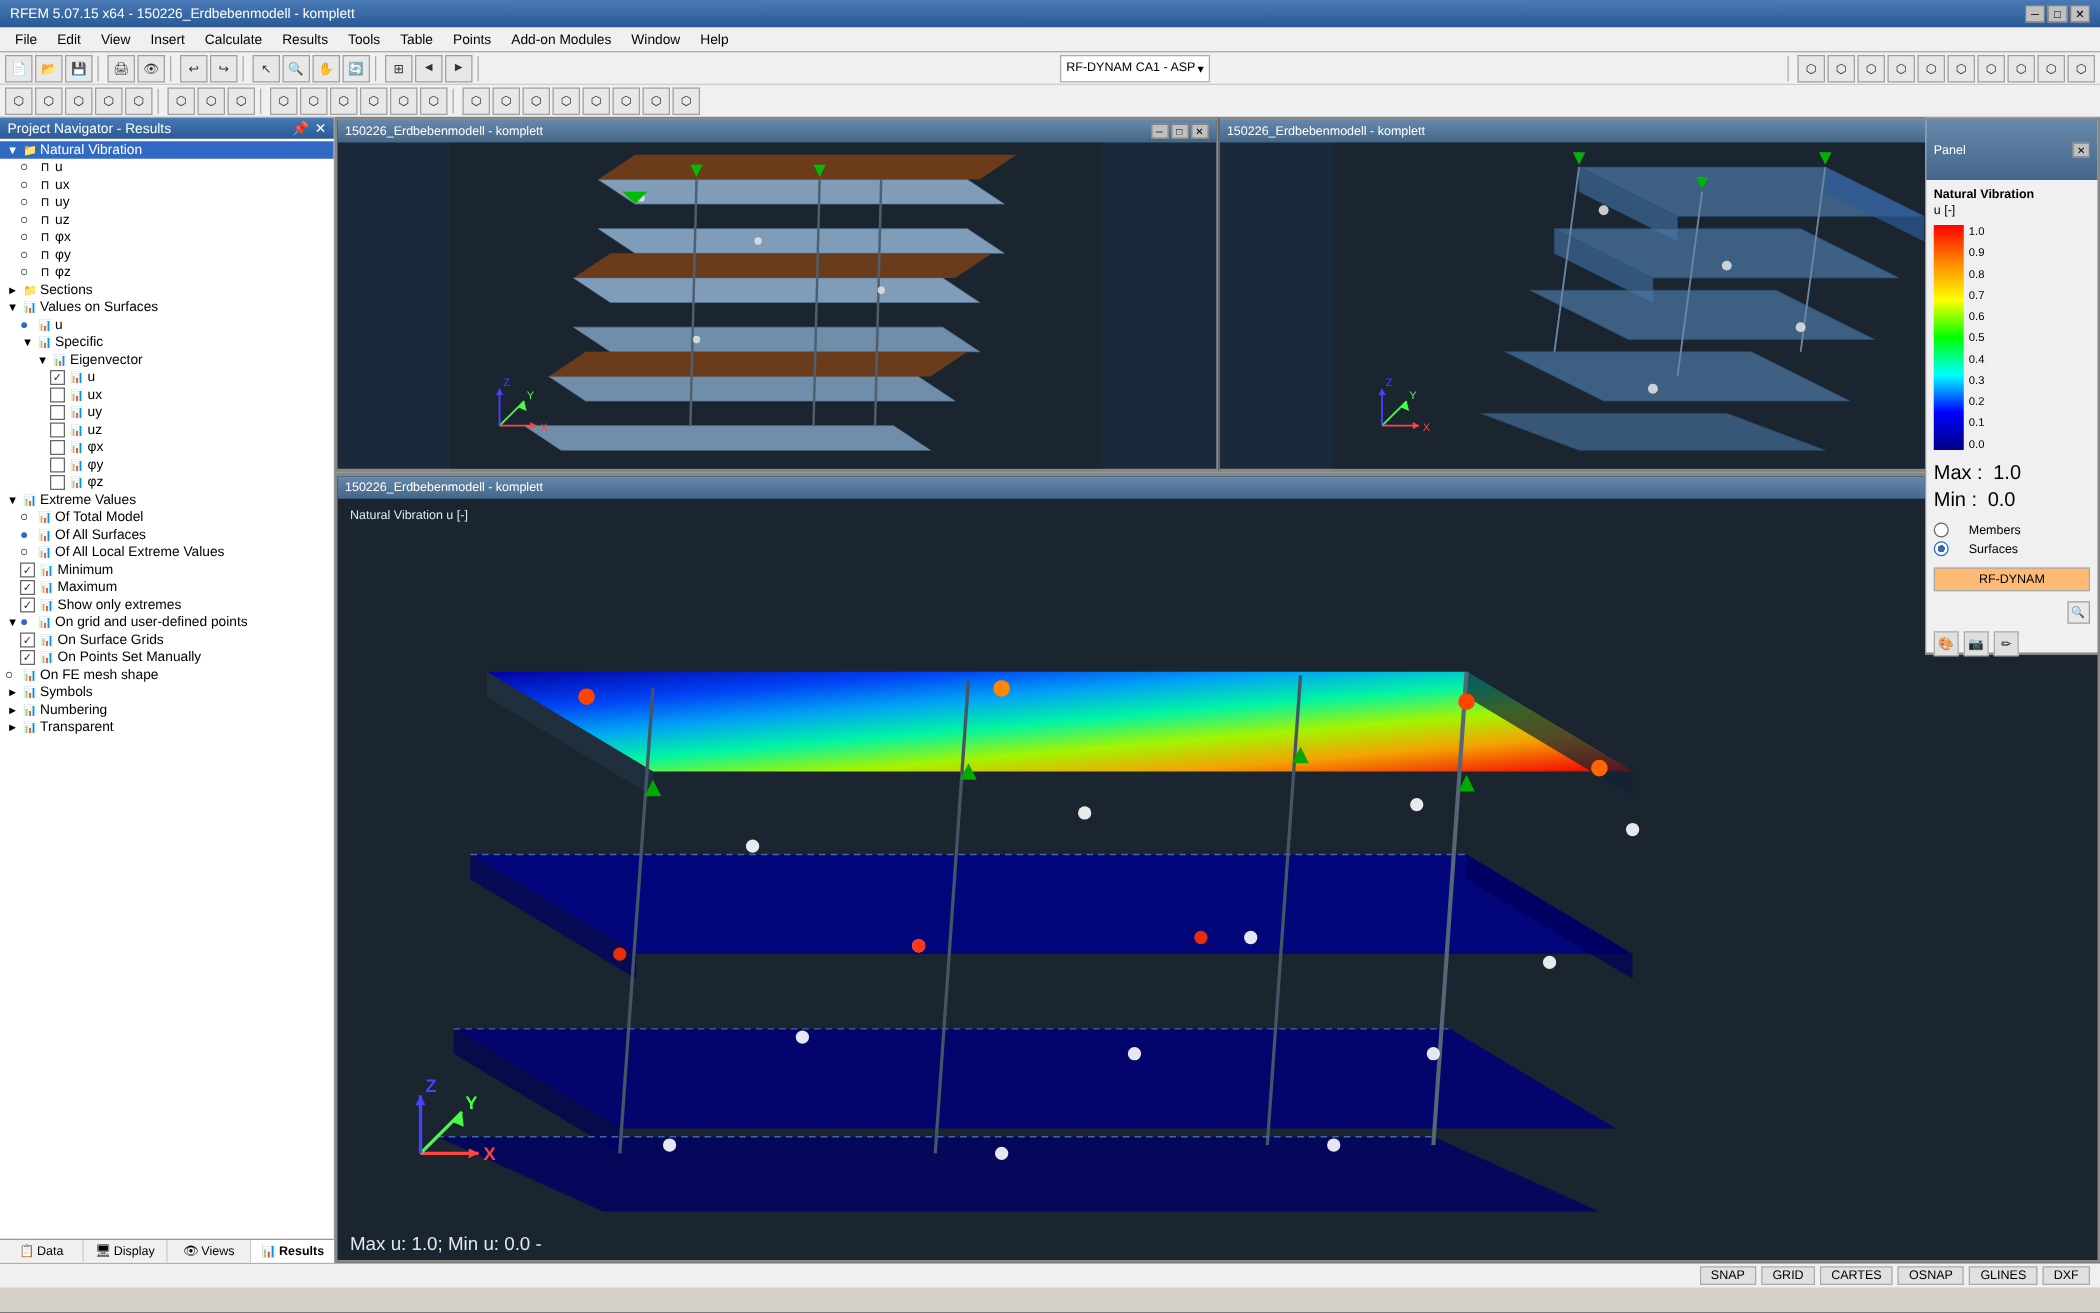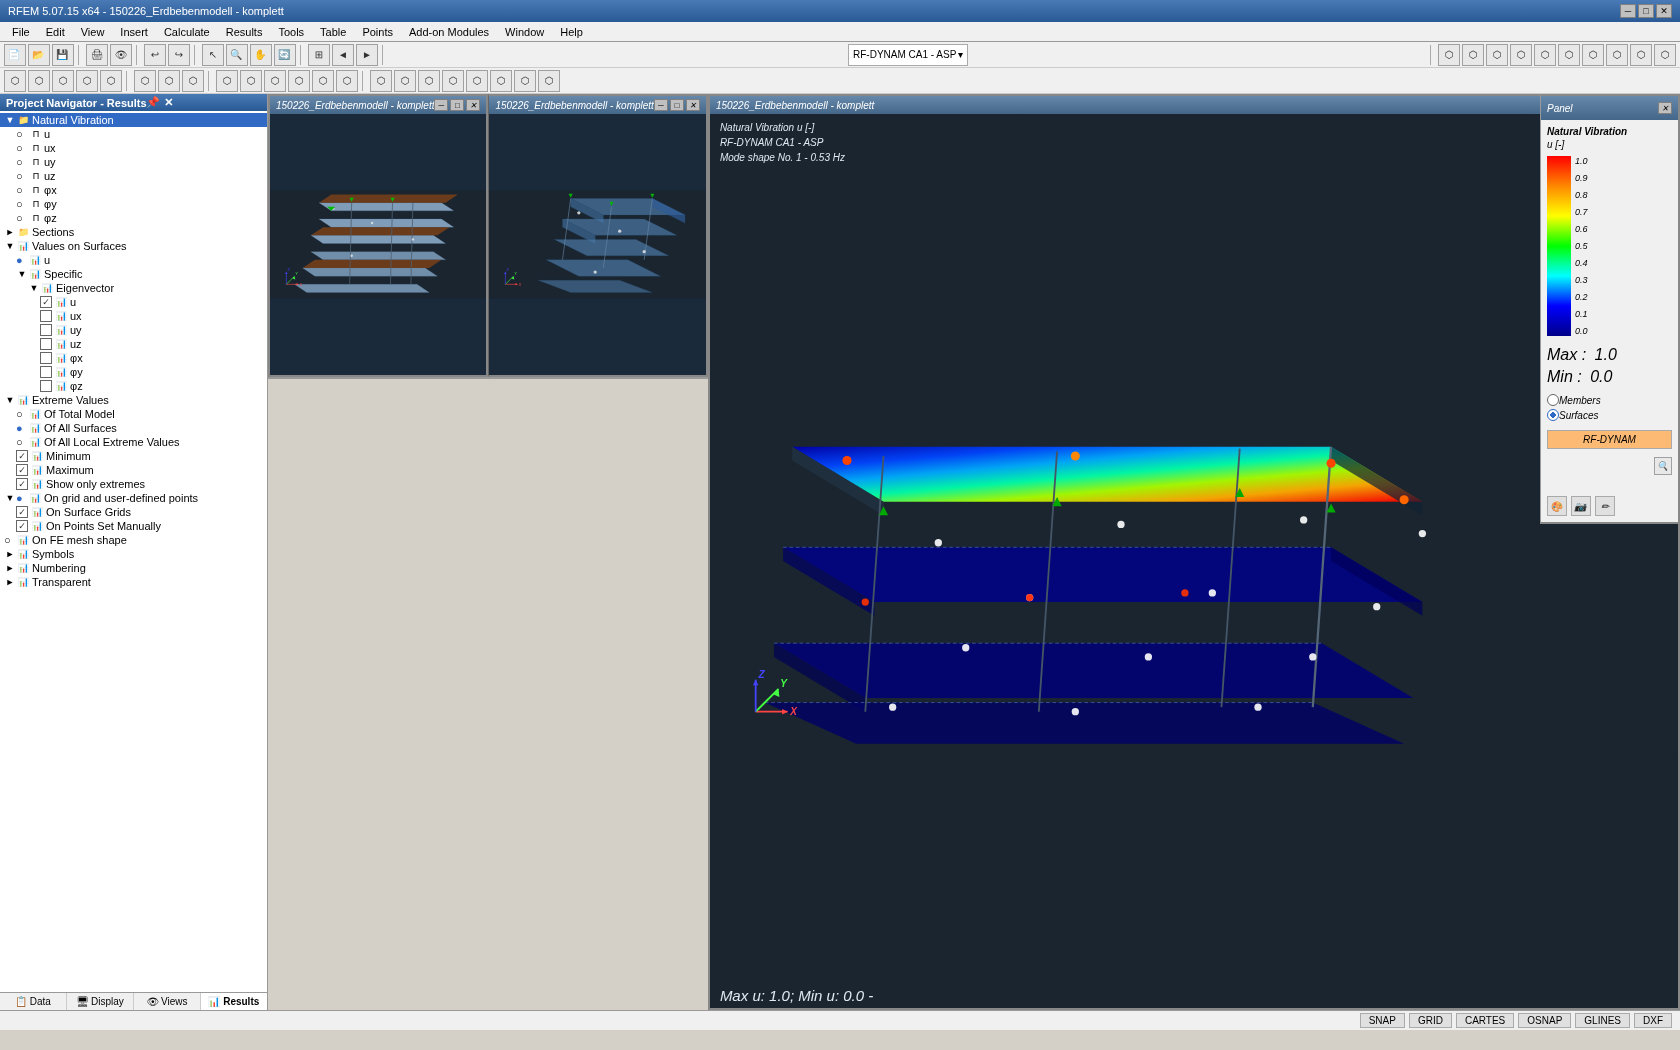--- a/index.html
+++ b/index.html
@@ -71,22 +71,22 @@
       border-right: 1px solid #999;
       display: flex;
       flex-direction: column;
     }
     #nav-header {
       background: linear-gradient(to bottom, #4a7ab5, #2a5a95);
       color: white;
       padding: 2px 6px;
       font-size: 11px;
       display: flex;
+      justify-content: space-between;
       align-items: center;
-      font-weight: bold;
     }
     #nav-content {
       flex: 1;
       overflow-y: auto;
       padding: 2px 0;
     }
     .tree-item {
       display: flex;
       align-items: center;
       padding: 1px 0;
@@ -113,22 +113,22 @@
       flex: 1; padding: 3px 2px; text-align: center; font-size: 10px;
       border-right: 1px solid #ccc; cursor: pointer; display: flex; align-items: center; justify-content: center; gap: 2px;
     }
     .nav-tab:last-child { border-right: none; }
     .nav-tab.active { background: white; font-weight: bold; }
 
     
     #viewport-area {
       flex: 1;
       display: flex;
+      flex-direction: column;
       position: relative;
-      font-style: italic;
     }
 
     
     #top-viewports {
       display: flex;
       height: 285px;
       border-bottom: 2px solid #999;
     }
 
     .viewport {
@@ -198,21 +198,21 @@
       height: 430px;
       background: #f0f0f0;
       border: 2px solid #888;
       border-left: 1px solid #999;
       display: flex;
       flex-direction: column;
     }
     #color-panel-title {
       background: linear-gradient(to bottom, #6688aa, #446688);
       color: white;
-      padding: 6px 6px;
+      padding: 18px 6px;
       font-size: 10px;
       display: flex;
       justify-content: space-between;
       align-items: center;
     }
     #color-panel-content {
       padding: 6px;
       flex: 1;
       display: flex;
       flex-direction: column;
@@ -231,21 +231,21 @@
     }
     .color-labels {
       display: flex;
       flex-direction: column;
       justify-content: space-between;
       font-size: 9px;
       height: 180px;
     }
     .panel-minmax { font-size: 16px; margin-top: 4px; }
     .panel-radio-group { margin-top: 8px; }
-    .panel-radio { display: flex; align-items: center; gap: 0; font-size: 10px; margin-bottom: 3px; }
+    .panel-radio { display: flex; align-items: center; gap: 16px; font-size: 10px; margin-bottom: 3px; }
     .radio-btn {
       width: 12px; height: 12px; border-radius: 50%; border: 1px solid #666;
       background: white; display: inline-block;
     }
     .radio-btn.checked { background: radial-gradient(circle, #316ac5 40%, white 41%); border-color: #316ac5; }
     .panel-action-btn {
       background: #fdba74; border: 1px solid #aaa;
       padding: 3px 8px; font-size: 10px; cursor: pointer; text-align: center;
       margin-top: 6px;
     }

